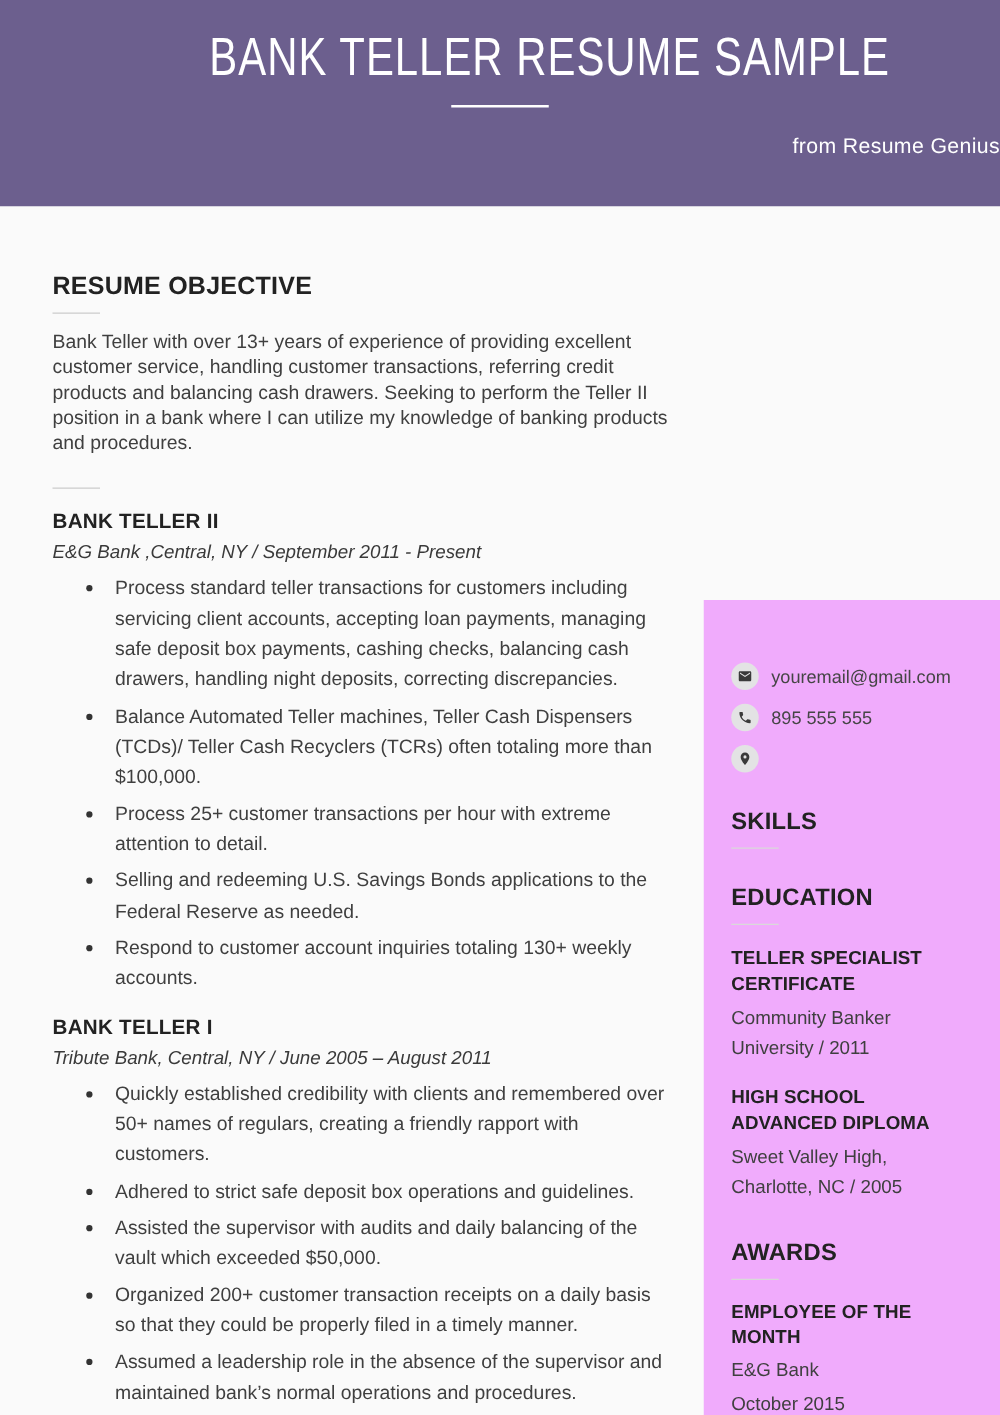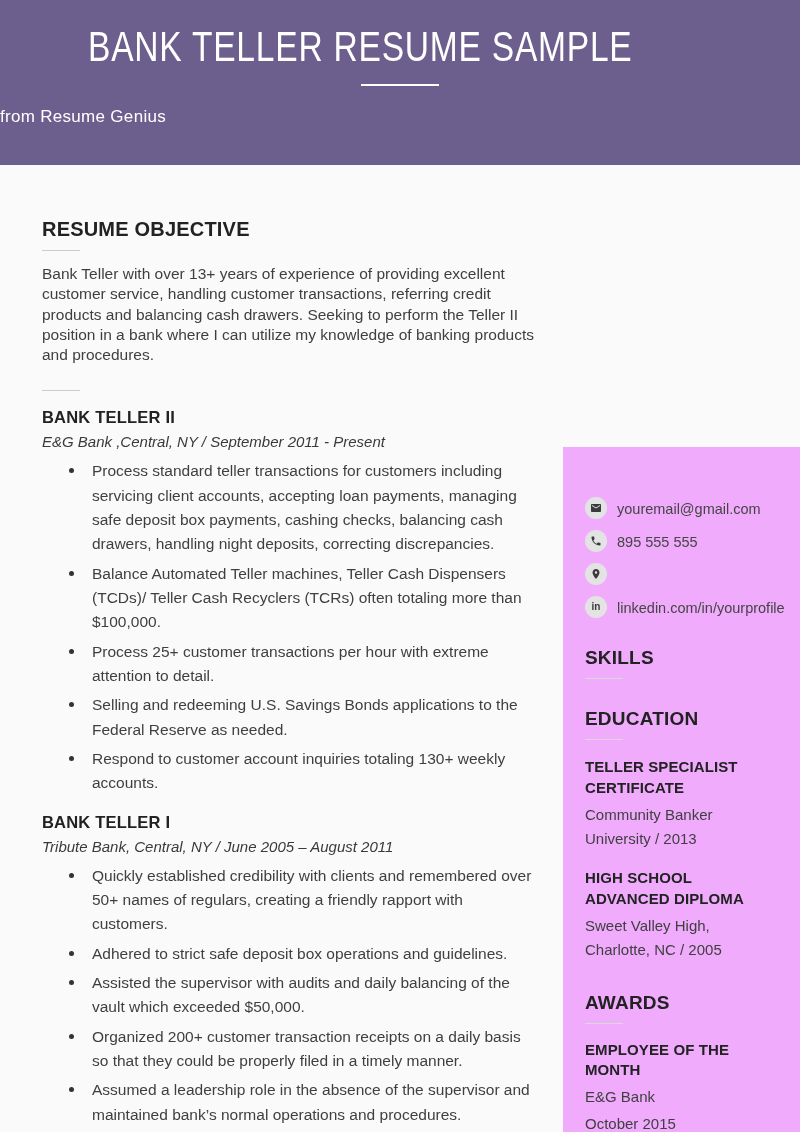--- a/index.html
+++ b/index.html
@@ -7,21 +7,21 @@
     width:800px; height:1132px;
     font-family:"Liberation Sans", sans-serif;
     background:#fafafa;
     -webkit-font-smoothing:antialiased;
   }
   .page { width:800px; height:1132px; overflow:hidden; }
 
   
   .banner {
     height:165px; background:#6c5f8e; color:#fff;
-    text-align:left; box-sizing:border-box; padding-top:22px;
+    text-align:right; box-sizing:border-box; padding-top:22px;
   }
   .banner h1 {
     margin:0; font-size:43px; font-weight:400; letter-spacing:1px;
     transform:scaleX(0.78); transform-origin:center; white-space:nowrap;
   }
   .banner-divider { width:78px; height:2px; background:#fff; margin:13px auto 0; }
   .banner-subtitle { margin-top:21px; font-size:17px; font-weight:400; letter-spacing:0.3px; }
 
   
   .content { display:flex; height:967px;align-items:flex-end; }
@@ -154,39 +154,33 @@
           </span>
           <span class="ctext">895 555 555</span>
         </li>
         <li>
           <span class="cicon">
             <svg viewBox="0 0 24 24">
                 <path d="M12 2C8.13 2 5 5.13 5 9c0 5.25 7 13 7 13s7-7.75 7-13c0-3.87-3.13-7-7-7zm0 9.5a2.5 2.5 0 1 1 0-5 2.5 2.5 0 0 1 0 5z"></path>
               </svg>
           </span>
         </li>
-        <li>
-          <span class="cicon">
-              <span class="in-txt">in</span>
-            </span>
-          <span class="ctext">linkedin.com/in/yourprofile</span>
-        </li>
       </ul>
 
       <section class="side-sec">
         <h2 class="sec-heading">SKILLS</h2>
         <div class="h-rule"></div>
       </section>
 
       <section class="side-sec">
         <h2 class="sec-heading">EDUCATION</h2>
         <div class="h-rule"></div>
         <div class="edu-entry">
           <h3>TELLER SPECIALIST CERTIFICATE</h3>
-          <div class="edu-detail">Community Banker University / 2013</div>
+          <div class="edu-detail">Community Banker University / 2011</div>
         </div>
         <div class="edu-entry">
           <h3>HIGH SCHOOL ADVANCED DIPLOMA</h3>
           <div class="edu-detail">Sweet Valley High, Charlotte, NC / 2005</div>
         </div>
       </section>
 
       <section class="side-sec">
         <h2 class="sec-heading">AWARDS</h2>
         <div class="h-rule"></div>

